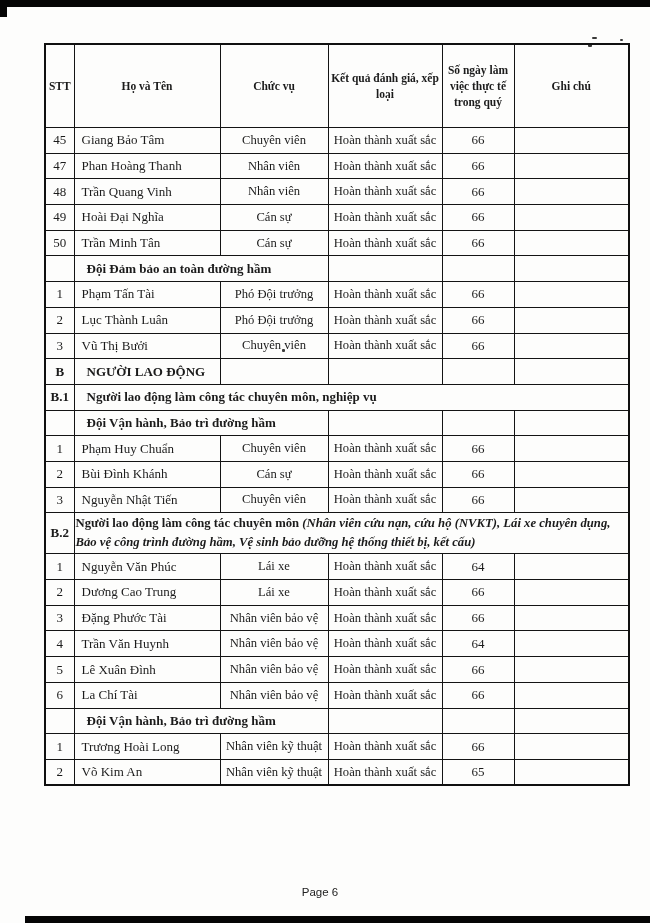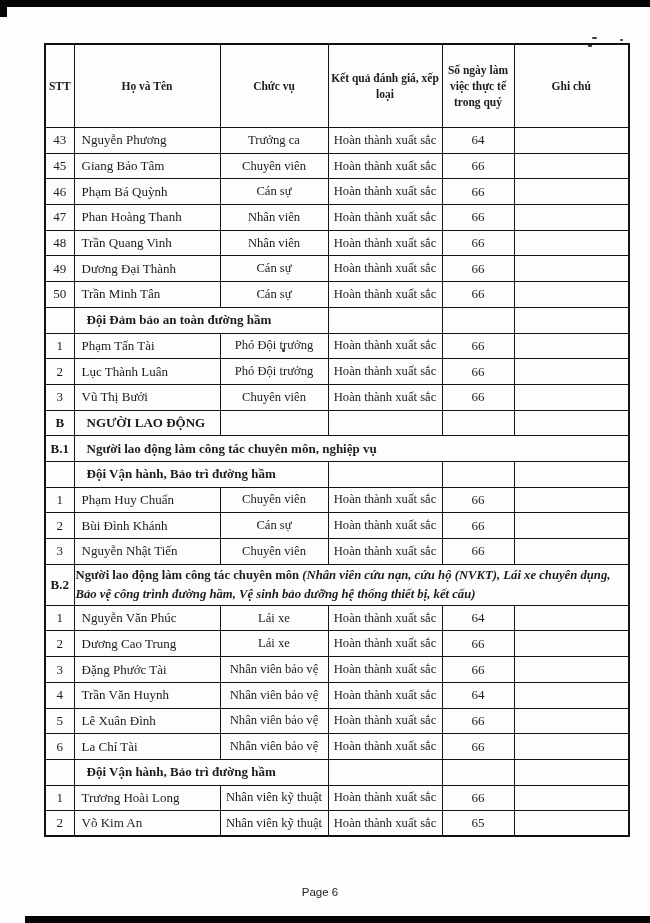--- a/index.html
+++ b/index.html
@@ -74,39 +74,23 @@
         <th>Kết quả đánh giá, xếp
 loại</th>
         <th>Số ngày làm
 việc thực tế
 trong quý</th>
         <th>Ghi chú</th>
       </tr>
   </thead>
   <tbody id="tbody">
       <tr class="r">
-        <td class="c-stt">43</td>
-        <td class="c-name">Nguyễn Phương</td>
-        <td class="c-pos">Trưởng ca</td>
-        <td class="c-res">Hoàn thành xuất sắc</td>
-        <td class="c-days">64</td>
-        <td class="c-note"></td>
-      </tr>
-      <tr class="r">
         <td class="c-stt">45</td>
         <td class="c-name">Giang Bảo Tâm</td>
         <td class="c-pos">Chuyên viên</td>
-        <td class="c-res">Hoàn thành xuất sắc</td>
-        <td class="c-days">66</td>
-        <td class="c-note"></td>
-      </tr>
-      <tr class="r">
-        <td class="c-stt">46</td>
-        <td class="c-name">Phạm Bá Quỳnh</td>
-        <td class="c-pos">Cán sự</td>
         <td class="c-res">Hoàn thành xuất sắc</td>
         <td class="c-days">66</td>
         <td class="c-note"></td>
       </tr>
       <tr class="r">
         <td class="c-stt">47</td>
         <td class="c-name">Phan Hoàng Thanh</td>
         <td class="c-pos">Nhân viên</td>
         <td class="c-res">Hoàn thành xuất sắc</td>
         <td class="c-days">66</td>
@@ -115,21 +99,21 @@
       <tr class="r">
         <td class="c-stt">48</td>
         <td class="c-name">Trần Quang Vinh</td>
         <td class="c-pos">Nhân viên</td>
         <td class="c-res">Hoàn thành xuất sắc</td>
         <td class="c-days">66</td>
         <td class="c-note"></td>
       </tr>
       <tr class="r">
         <td class="c-stt">49</td>
-        <td class="c-name">Dương Đại Thành</td>
+        <td class="c-name">Hoài Đại Nghĩa</td>
         <td class="c-pos">Cán sự</td>
         <td class="c-res">Hoàn thành xuất sắc</td>
         <td class="c-days">66</td>
         <td class="c-note"></td>
       </tr>
       <tr class="r">
         <td class="c-stt">50</td>
         <td class="c-name">Trần Minh Tân</td>
         <td class="c-pos">Cán sự</td>
         <td class="c-res">Hoàn thành xuất sắc</td>

